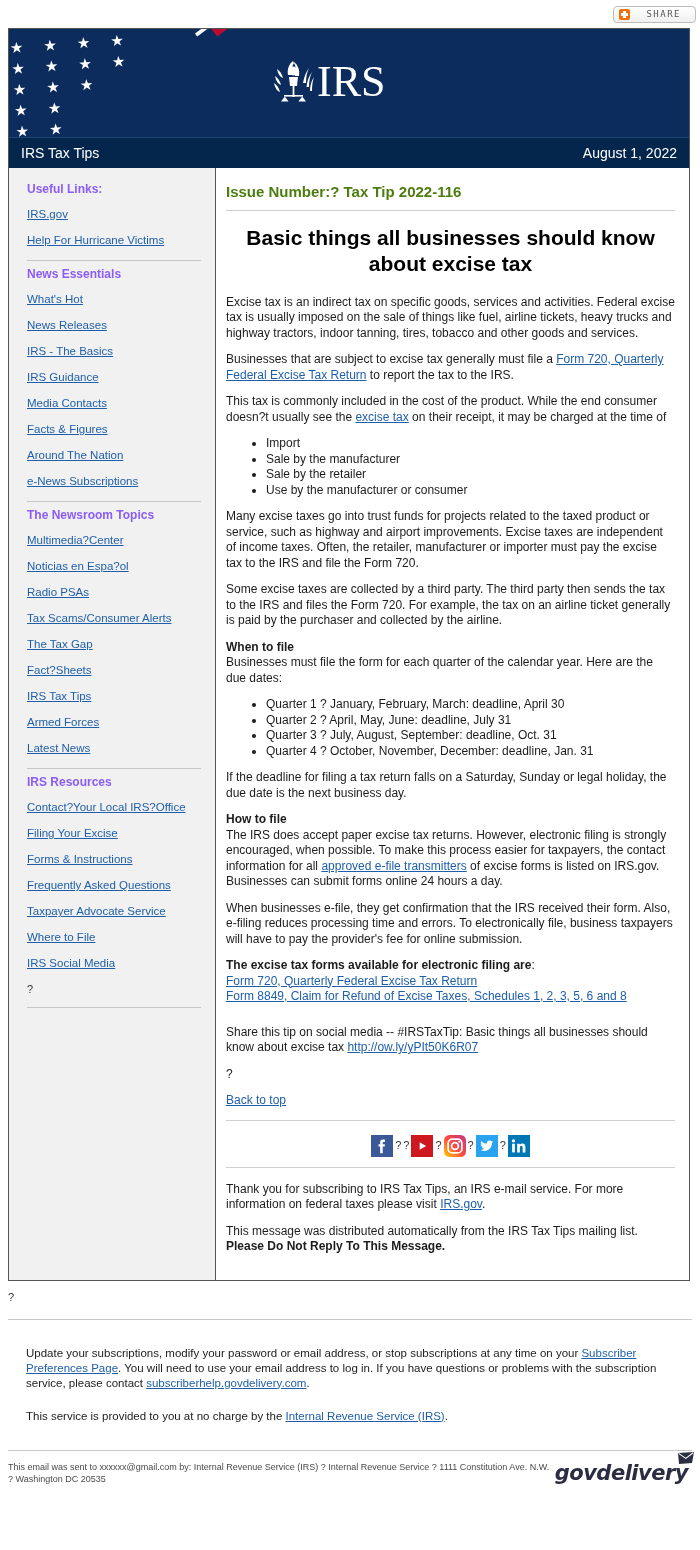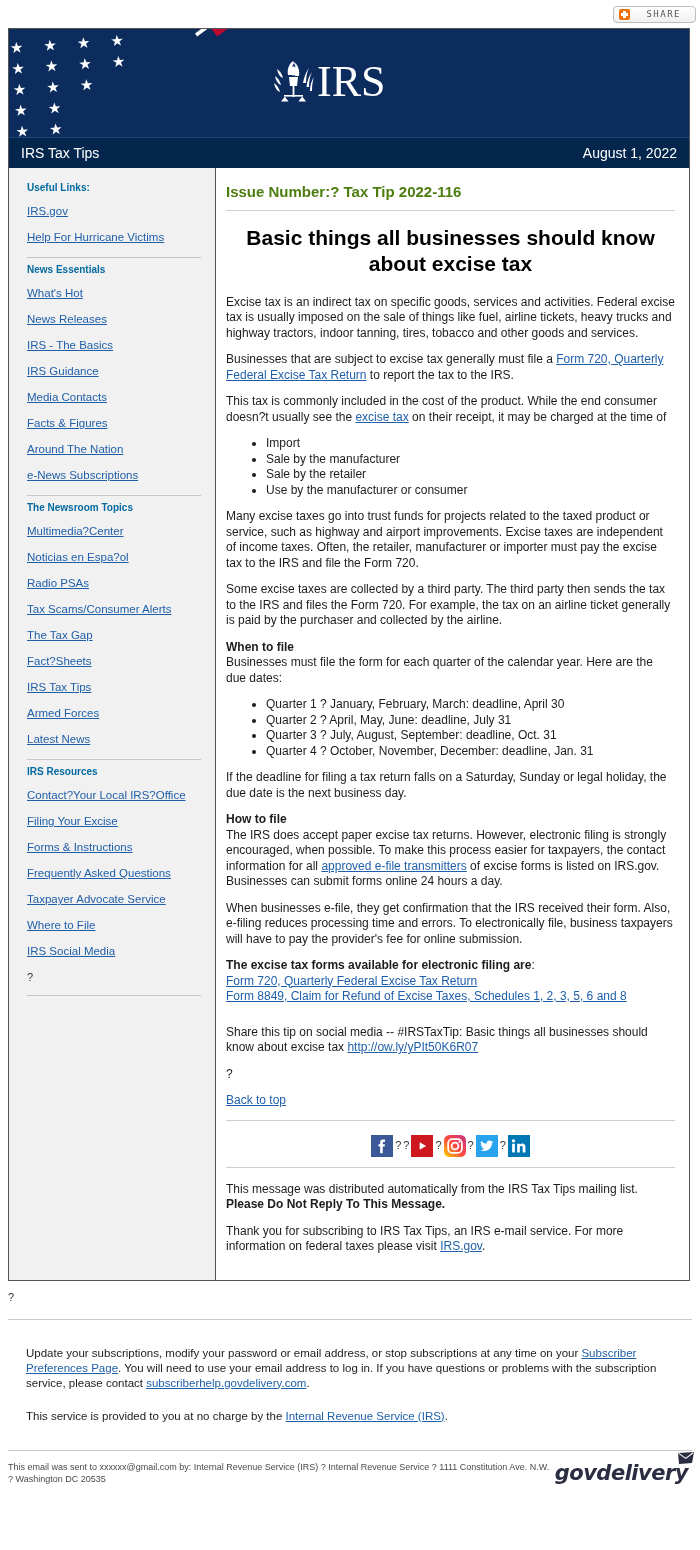--- a/index.html
+++ b/index.html
@@ -138,23 +138,23 @@
   .cols { display: flex; align-items: stretch; }
   .sidebar {
     width: 207px;
     flex: none;
     background: #f1f1f1;
     border-right: 1px solid #545454;
     box-sizing: border-box;
     padding: 12px 14px 30px 18px;
   }
   .side-h {
-    font-size: 10px;
+    font-size: 12px;
     font-weight: bold;
-    color: #0369a1;
+    color: #8b5cf6;
     margin: 6px 0 12px 0;
   }
   .side-h.first { margin-top: 2px; }
   .side-link {
     display: block;
     font-size: 11.5px;
     color: #1f5fa9;
     text-decoration: underline;
     margin: 0 0 14px 0;
   }
@@ -471,25 +471,25 @@
             <rect x="4.5" y="9.5" width="3" height="9.5" fill="#fff"></rect>
             <circle cx="6" cy="6.3" r="1.8" fill="#fff"></circle>
             <path d="M10 9.5h2.9v1.3c.5-.9 1.5-1.5 2.8-1.5 2.2 0 3.3 1.4 3.3 3.9V19h-3v-5c0-1.3-.5-2-1.5-2s-1.6.7-1.6 2v5h-2.9z" fill="#fff"></path>
           </svg>
         </a>
       </div>
 
       <hr>
 
       <p>
+        <span>Thank you for subscribing to IRS Tax Tips, an IRS e-mail service. For more information on federal taxes please visit </span><a href="#">IRS.gov</a><span>.</span>
+      </p>
+
+      <p>
         <span>This message was distributed automatically from the IRS Tax Tips mailing list. </span><span class="bold">Please Do Not Reply To This Message.</span>
-      </p>
-
-      <p>
-        <span>Thank you for subscribing to IRS Tax Tips, an IRS e-mail service. For more information on federal taxes please visit </span><a href="#">IRS.gov</a><span>.</span>
       </p>
 
     </div>
   </div>
 </div>
 
 <div class="footer-q">?</div>
 <hr class="foot-rule">
 
 <div class="foot-block">

